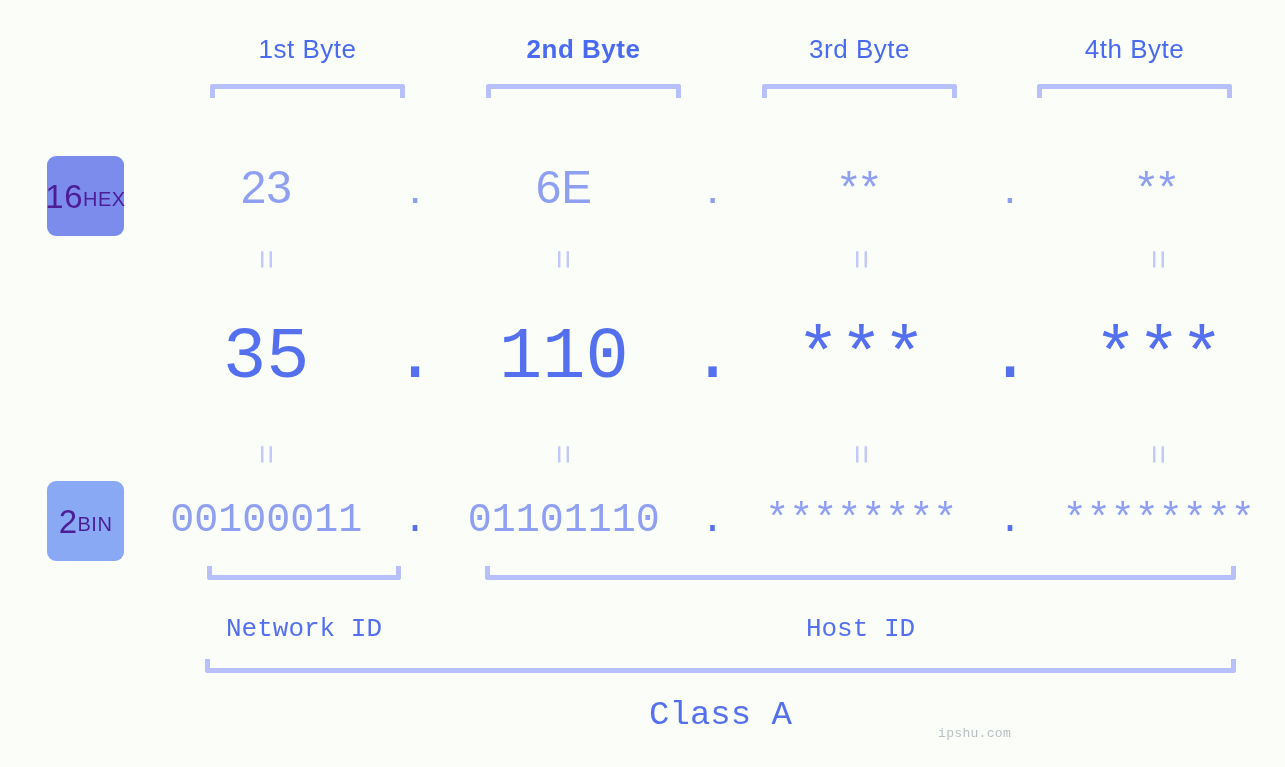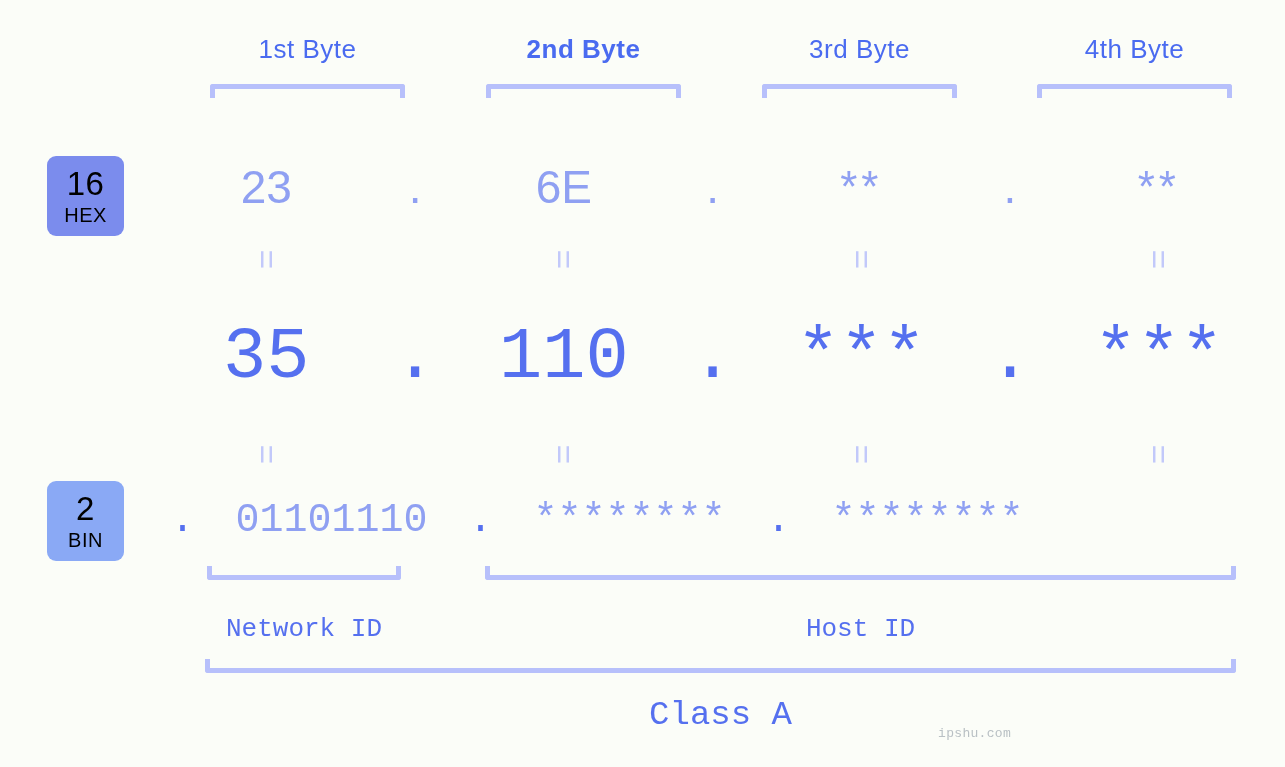--- a/index.html
+++ b/index.html
@@ -55,23 +55,23 @@
     box-sizing: border-box;
   }
 
   
   .badge {
     position: absolute;
     left: 47px;
     width: 77px;
     height: 80px;
     border-radius: 9px;
-    color: #000000;
+    color: #4c1d95;
     display: flex;
-    flex-direction: column;
+    flex-direction: row;
     align-items: center;
     justify-content: center;
     font-family: "Liberation Sans", sans-serif;
     line-height: 1;
   }
   .badge .num {
     font-size: 33px;
     font-weight: 400;
     letter-spacing: 0.5px;
   }
@@ -252,20 +252,21 @@
     <div class="eqcell"><span class="eq-glyph">=</span></div>
     <div class="eqgap"></div>
     <div class="eqcell"><span class="eq-glyph">=</span></div>
     <div class="eqgap"></div>
     <div class="eqcell"><span class="eq-glyph">=</span></div>
     <div class="eqgap"></div>
     <div class="eqcell"><span class="eq-glyph">=</span></div>
   </div>
 
   <div class="row row-bin">
+    <div class="cell">00100011</div>
     <div class="dotcell">.</div>
     <div class="cell">01101110</div>
     <div class="dotcell">.</div>
     <div class="cell">********</div>
     <div class="dotcell">.</div>
     <div class="cell">********</div>
   </div>
 
   <div class="bracket-up" style="left:207px; top:566px; width:194px;"></div>
   <div class="bracket-up" style="left:485px; top:566px; width:751px;"></div>

